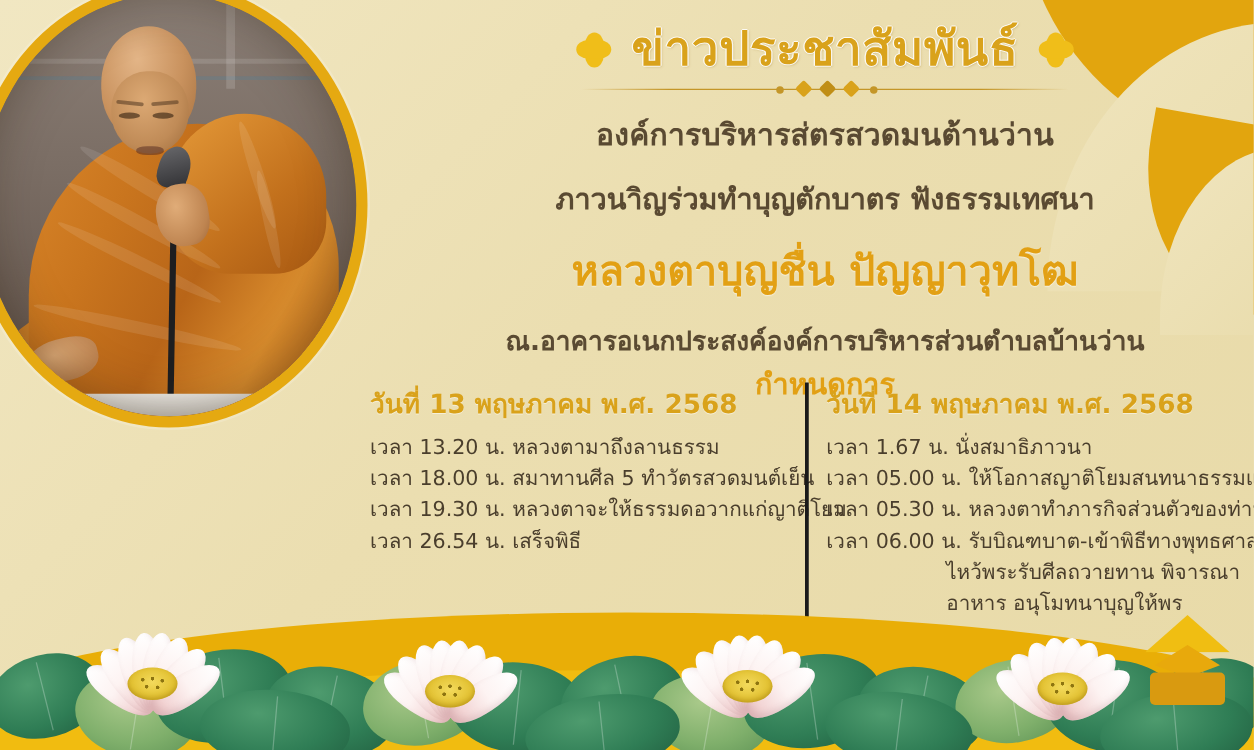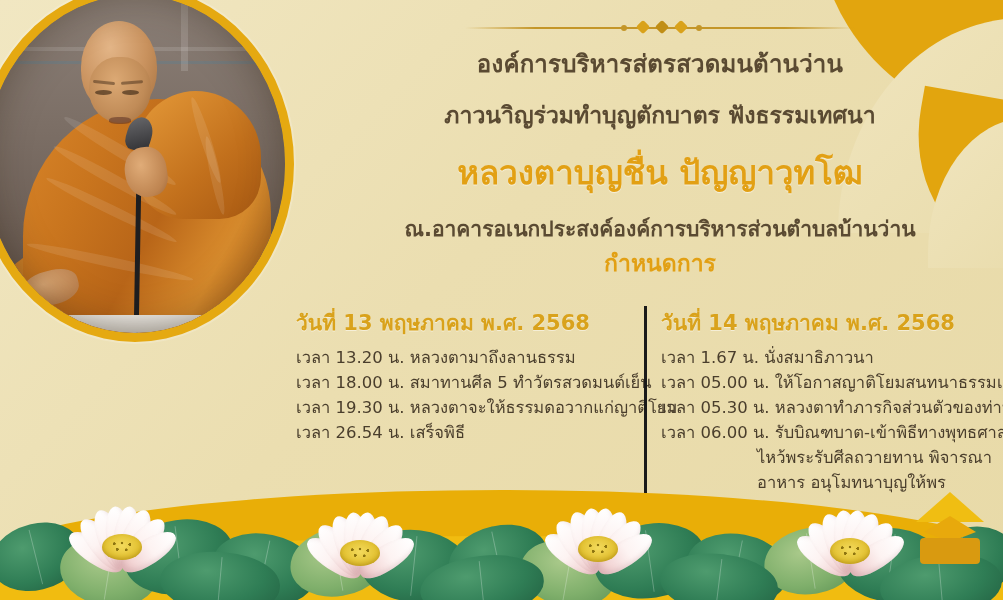--- a/index.html
+++ b/index.html
@@ -380,20 +380,25 @@
       <div class="ph-mic"></div>
       <div class="ph-hand"></div>
       <div class="ph-hand2"></div>
       <div class="ph-mat"></div>
 
       <div class="ph-vig"></div>
     </div>
   </div>
 
   <div class="head">
+    <div class="title-row">
+      <span class="quatrefoil"></span>
+      <div class="main-title">ข่าวประชาสัมพันธ์</div>
+      <span class="quatrefoil"></span>
+    </div>
 
     <div class="flourish">
       <span class="fl-line"></span>
       <span class="fl-dot p1"></span>
       <span class="fl-dia d1"></span>
       <span class="fl-dia d2"></span>
       <span class="fl-dia d3"></span>
       <span class="fl-dot p2"></span>
     </div>
 

